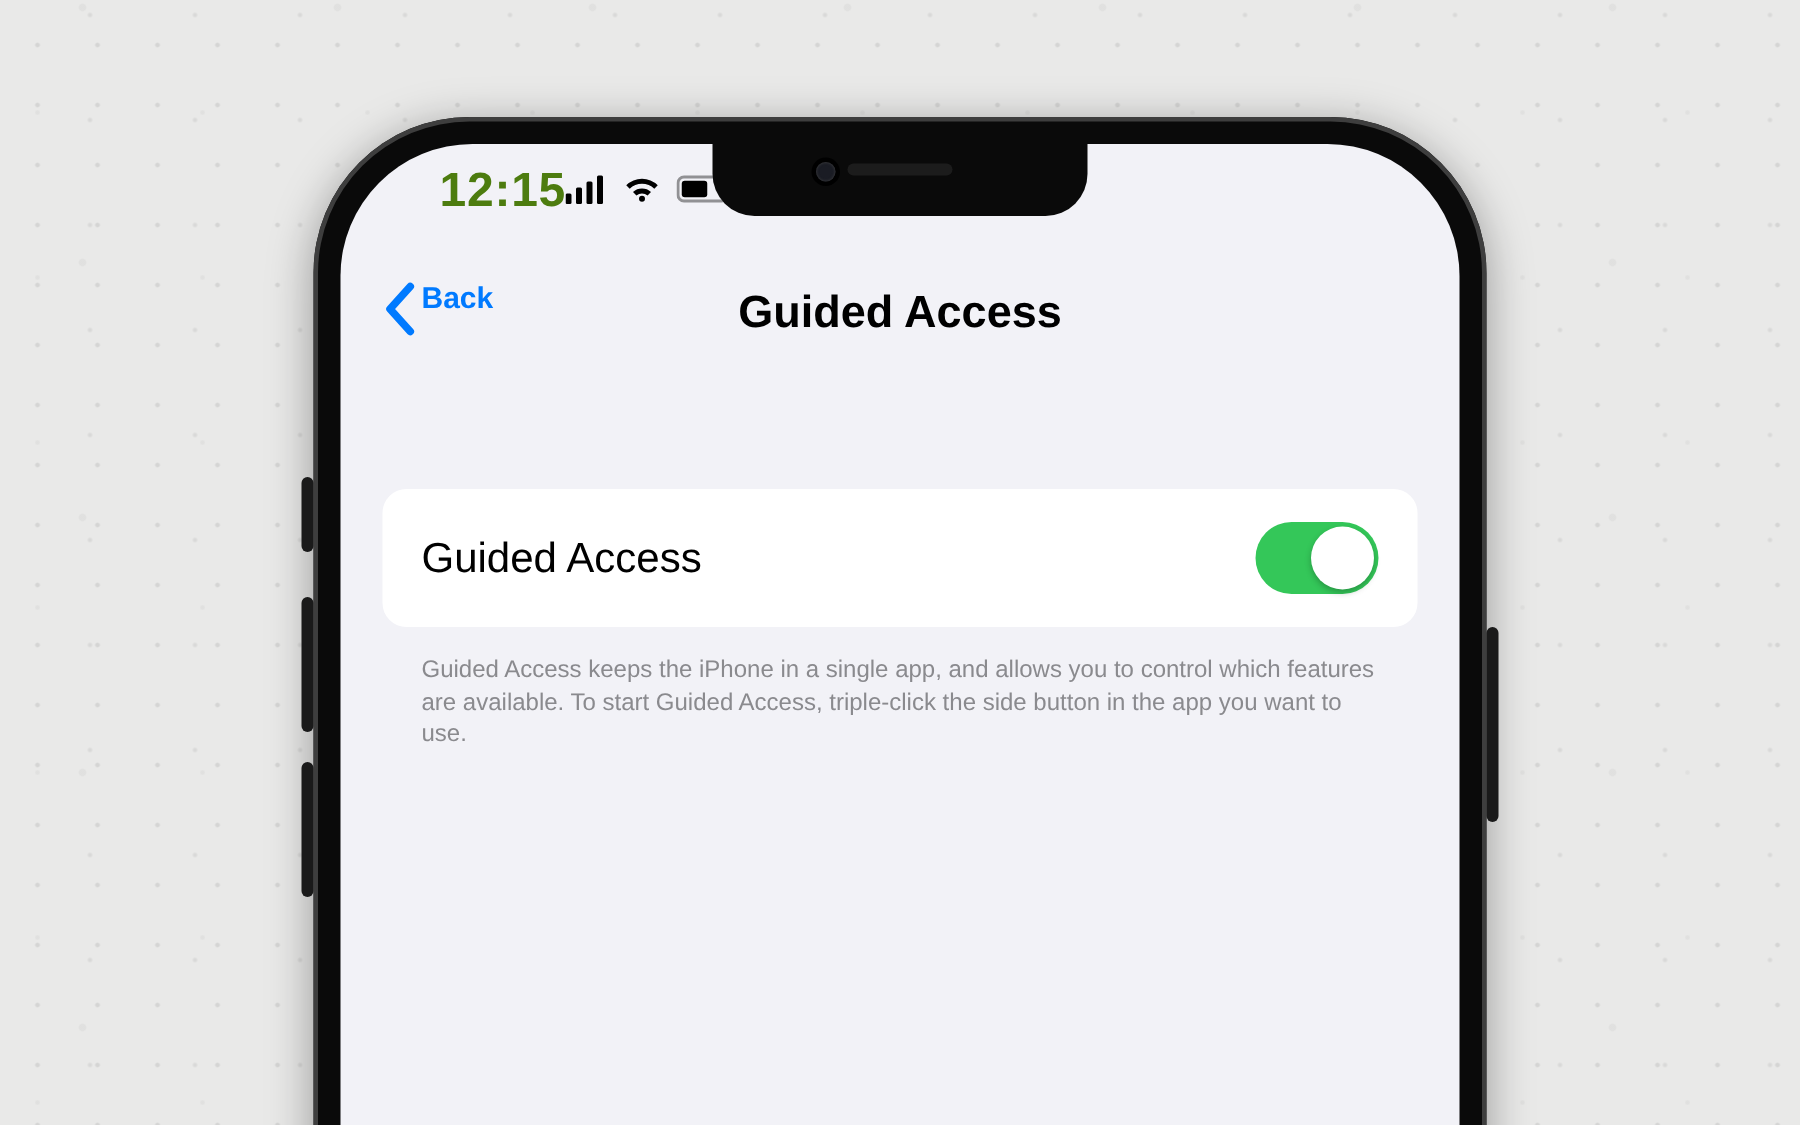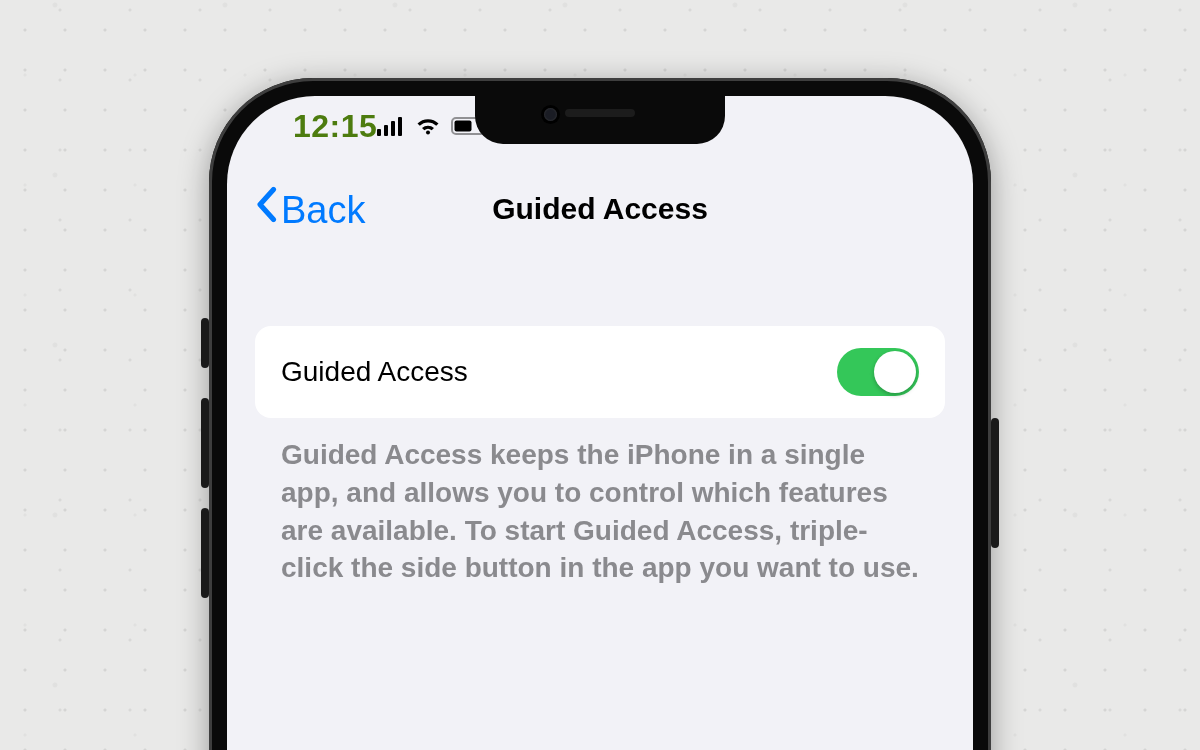--- a/index.html
+++ b/index.html
@@ -84,22 +84,22 @@
   .status-right svg { display:block; }
 
   
   .nav {
     position:absolute; top:96px; left:0; right:0;
     display:flex; align-items:center; justify-content:center;
     padding: 0 28px;
   }
   .back {
     position:absolute; left:28px; top:50%; transform:translateY(-50%);
-    display:flex; align-items:flex-end; gap:4px;
-    color:#007aff; font-size:38px; font-weight:400;
+    display:flex; align-items:flex-start; gap:4px;
+    color:#007aff; font-size:20px; font-weight:700;
     cursor:pointer;
   }
   .back svg { width:22px; height:36px; }
   .nav-title { font-size: 30px; font-weight: 700; color:#000; }
 
   
   .content {
     position:absolute; top:230px; left:0; right:0;
     padding: 0 28px;
   }
@@ -109,24 +109,23 @@
     border-radius: 16px;
     padding: 22px 26px;
     display:flex; align-items:center; justify-content:space-between;
     font-size: 28px; color:#000;
   }
   .cell.link { cursor:pointer; }
   .cell-label { font-weight:400; }
 
   .footer-text {
     padding: 18px 26px 28px 26px;
-    font-size: 28px;
+    font-size: 16px;
     line-height: 1.35;
     color: #8a8a8e;
-    font-weight: bold;
   }
 
   
   .toggle {
     width: 82px; height: 48px; border-radius: 24px;
     position: relative; cursor:pointer;
   }
   .toggle.on { background:#34c759; }
   .toggle .knob {
     position:absolute; top:3px; right:3px;

